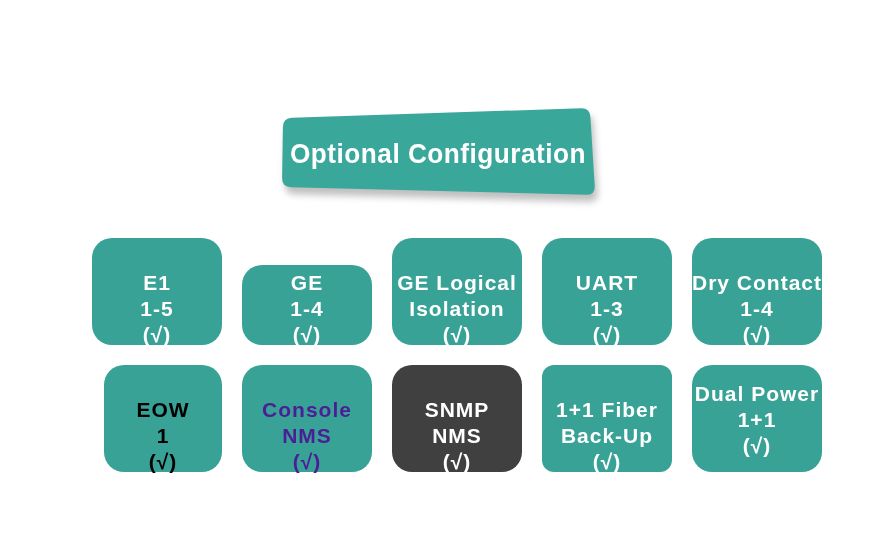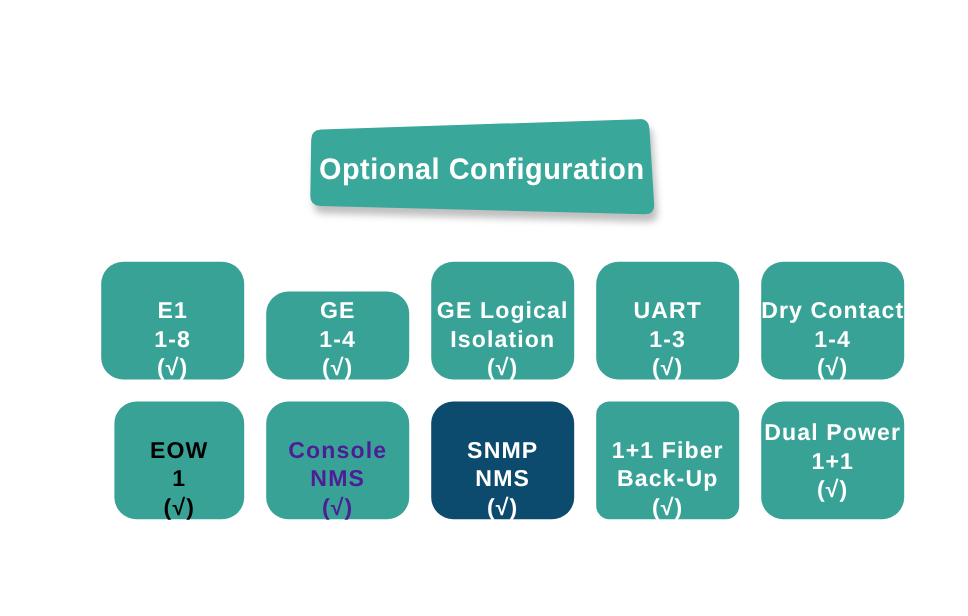--- a/index.html
+++ b/index.html
@@ -63,21 +63,21 @@
     </defs>
     <path d="M 292 117.7 L 581 108.3 Q 590 108 590.4 117 L 594.7 186 Q 595.2 195 586 194.8 L 291.2 187.2 Q 282 187 282.1 178 L 282.9 127 Q 283 118 292 117.7 Z" transform="translate(3,7)" fill="#808080" opacity="0.5" filter="url(#banner-blur)"></path>
     <path d="M 292 117.7 L 581 108.3 Q 590 108 590.4 117 L 594.7 186 Q 595.2 195 586 194.8 L 291.2 187.2 Q 282 187 282.1 178 L 282.9 127 Q 283 118 292 117.7 Z" fill="#3aa79b"></path>
     <text class="banner-title" x="438" y="163" text-anchor="middle" textLength="296" lengthAdjust="spacingAndGlyphs" fill="#ffffff">Optional Configuration</text>
   </svg>
 
   <div class="cards-grid">
       <div class="card" style="background: rgb(57, 162, 150); color: rgb(255, 255, 255);">
         <div class="card-lines">
           <span class="card-line">E1</span>
-          <span class="card-line">1-8</span>
+          <span class="card-line">1-5</span>
           <span class="card-line">(√)</span>
         </div>
       </div>
       <div class="card" style="background: rgb(57, 162, 150); color: rgb(255, 255, 255); margin-top: 27px;">
         <div class="card-lines">
           <span class="card-line">GE</span>
           <span class="card-line">1-4</span>
           <span class="card-line">(√)</span>
         </div>
       </div>
@@ -109,21 +109,21 @@
           <span class="card-line">(√)</span>
         </div>
       </div>
       <div class="card" style="background: rgb(57, 162, 150); color: #4c1d95;">
         <div class="card-lines">
           <span class="card-line">Console</span>
           <span class="card-line">NMS</span>
           <span class="card-line">(√)</span>
         </div>
       </div>
-      <div class="card" style="background: #0c4a6e; color: rgb(255, 255, 255);">
+      <div class="card" style="background: #404040; color: rgb(255, 255, 255);">
         <div class="card-lines">
           <span class="card-line">SNMP</span>
           <span class="card-line">NMS</span>
           <span class="card-line">(√)</span>
         </div>
       </div>
       <div class="card" style="background: rgb(57, 162, 150); color: rgb(255, 255, 255); border-radius: 12px;">
         <div class="card-lines">
           <span class="card-line">1+1 Fiber</span>
           <span class="card-line">Back-Up</span>

